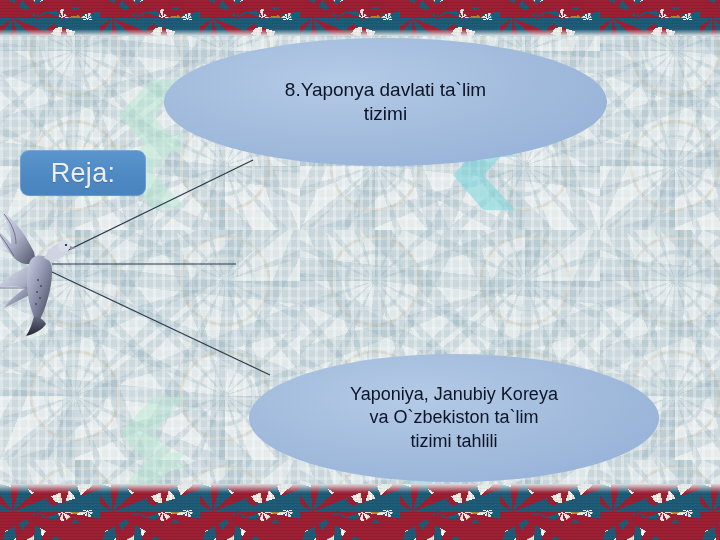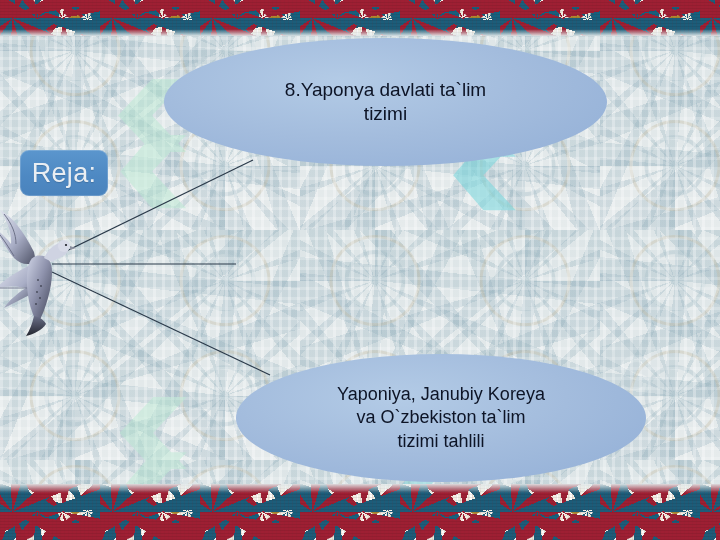--- a/index.html
+++ b/index.html
@@ -126,28 +126,28 @@
 
   #ellipse-2 { left: 220px; top: 204px; width: 462px; height: 118px; }
   #ellipse-2 .etext {
     text-align: justify;
     text-align-last: left;
     width: 340px;
     font-size: 20px;
     padding-left: 24px;
   }
 
-  #ellipse-3 { left: 236px; top: 354px; width: 410px; height: 128px; }
+  #ellipse-3 { left: 249px; top: 354px; width: 410px; height: 128px; }
   #ellipse-3 .etext { text-align: center; width: 300px; font-size: 18px; }
 
   
   #reja-label {
     position: absolute;
     left: 20px; top: 150px;
-    width: 88px; height: 46px;
+    width: 126px; height: 46px;
     border-radius: 9px;
     background: linear-gradient(180deg, #5b96cd 0%, #4e89c3 55%, #4a83bd 100%);
     display: flex;
     align-items: center;
     justify-content: center;
     box-shadow: inset 0 0 0 1px rgba(255,255,255,0.18);
   }
   #reja-label .rtext {
     color: #e9eef3;
     font-size: 27px;

